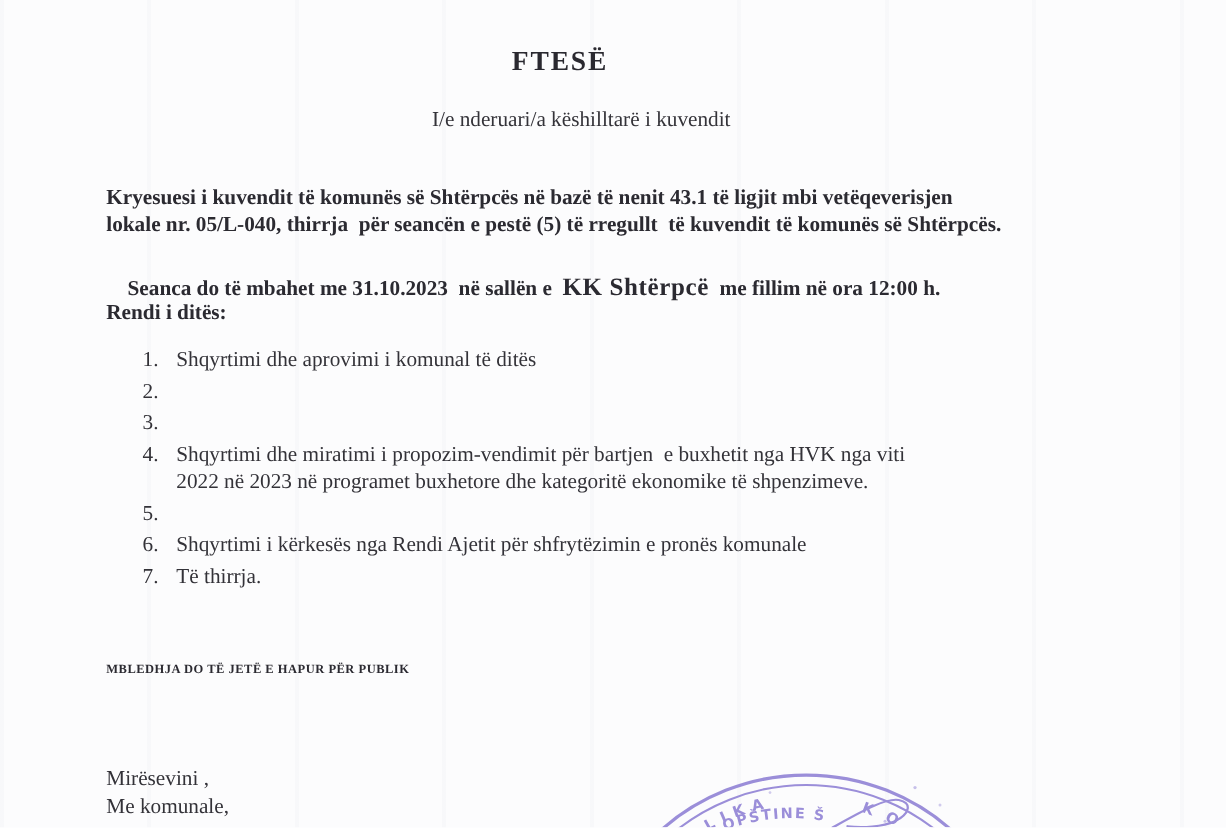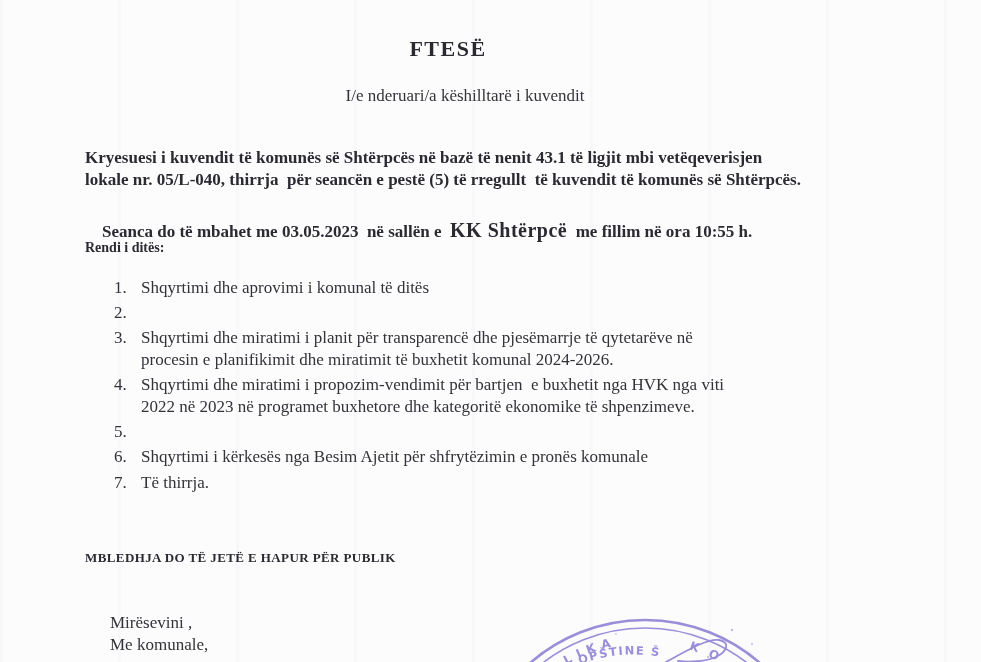--- a/index.html
+++ b/index.html
@@ -45,109 +45,104 @@
   .session-line {
     left: 85px; top: 199px;
     font-size: 17px;
     font-weight: bold;
     color: #2b2a31;
     white-space: pre;
   }
   .session-venue { font-size: 20px; letter-spacing: 0.5px; }
   .agenda-heading {
     left: 85px; top: 240px;
-    font-size: 14px;
+    font-size: 17px;
     font-weight: bold;
     color: #2b2a31;
   }
   .agenda {
     left: 114px; top: 277px;
     font-size: 17px;
     line-height: 21.7px;
     color: #333238;
   }
   .agenda-item { display: flex; margin-bottom: 3.5px; }
   .agenda-num { width: 27px; flex: 0 0 27px; }
   .agenda-lines div { white-space: pre; }
   .public-notice {
-    left: 85px; top: 550px;
-    font-size: 13px;
+    left: 85px; top: 530px;
+    font-size: 10px;
     font-weight: bold;
     letter-spacing: 0.4px;
     color: #2b2a31;
   }
   .closing {
     left: 85px; top: 612px;
     font-size: 17px;
     line-height: 22px;
     color: #333238;
-    margin-left: 25px;
   }
   .stamp-svg { position: absolute; left: 520px; top: 600px; }
   .stamp-text { font-family: "DejaVu Sans", sans-serif; font-weight: bold; }
 </style>
 </head>
 <body>
 
 <div class="page">
 
   <div class="abs center-col letter-title">FTESË</div>
 
   <div class="abs center-col salutation">I/e nderuari/a këshilltarë i kuvendit</div>
 
   <div class="abs intro">
     <div>Kryesuesi i kuvendit të komunës së Shtërpcës në bazë të nenit 43.1 të ligjit mbi vetëqeverisjen</div>
     <div>lokale nr. 05/L-040, thirrja  për seancën e pestë (5) të rregullt  të kuvendit të komunës së Shtërpcës.</div>
   </div>
 
   <div class="abs session-line">
-    <span>Seanca do të mbahet me 03.05.2023  në sallën e  </span><span class="session-venue">KK Shtërpcë</span><span>  me fillim në ora 10:55 h.</span>
+    <span>Seanca do të mbahet me 31.10.2023  në sallën e  </span><span class="session-venue">KK Shtërpcë</span><span>  me fillim në ora 12:00 h.</span>
   </div>
 
   <div class="abs agenda-heading">Rendi i ditës:</div>
 
   <div class="abs agenda">
 
     <div class="agenda-item">
       <span class="agenda-num">1.</span>
       <div class="agenda-lines">
           <div>Shqyrtimi dhe aprovimi i komunal të ditës</div>
         </div>
     </div>
 
     <div class="agenda-item">
       <span class="agenda-num">2.</span>
     </div>
 
     <div class="agenda-item">
       <span class="agenda-num">3.</span>
-      <div class="agenda-lines">
-        <div>Shqyrtimi dhe miratimi i planit për transparencë dhe pjesëmarrje të qytetarëve në</div>
-        <div>procesin e planifikimit dhe miratimit të buxhetit komunal 2024-2026.</div>
-      </div>
     </div>
 
     <div class="agenda-item">
       <span class="agenda-num">4.</span>
       <div class="agenda-lines">
         <div>Shqyrtimi dhe miratimi i propozim-vendimit për bartjen  e buxhetit nga HVK nga viti</div>
         <div>2022 në 2023 në programet buxhetore dhe kategoritë ekonomike të shpenzimeve.</div>
       </div>
     </div>
 
     <div class="agenda-item">
       <span class="agenda-num">5.</span>
       <div class="agenda-lines">
       </div>
     </div>
 
     <div class="agenda-item">
       <span class="agenda-num">6.</span>
       <div class="agenda-lines">
-          <div>Shqyrtimi i kërkesës nga Besim Ajetit për shfrytëzimin e pronës komunale</div>
+          <div>Shqyrtimi i kërkesës nga Rendi Ajetit për shfrytëzimin e pronës komunale</div>
         </div>
     </div>
 
     <div class="agenda-item">
       <span class="agenda-num">7.</span>
       <div class="agenda-lines">
           <div>Të thirrja.</div>
         </div>
     </div>
 

